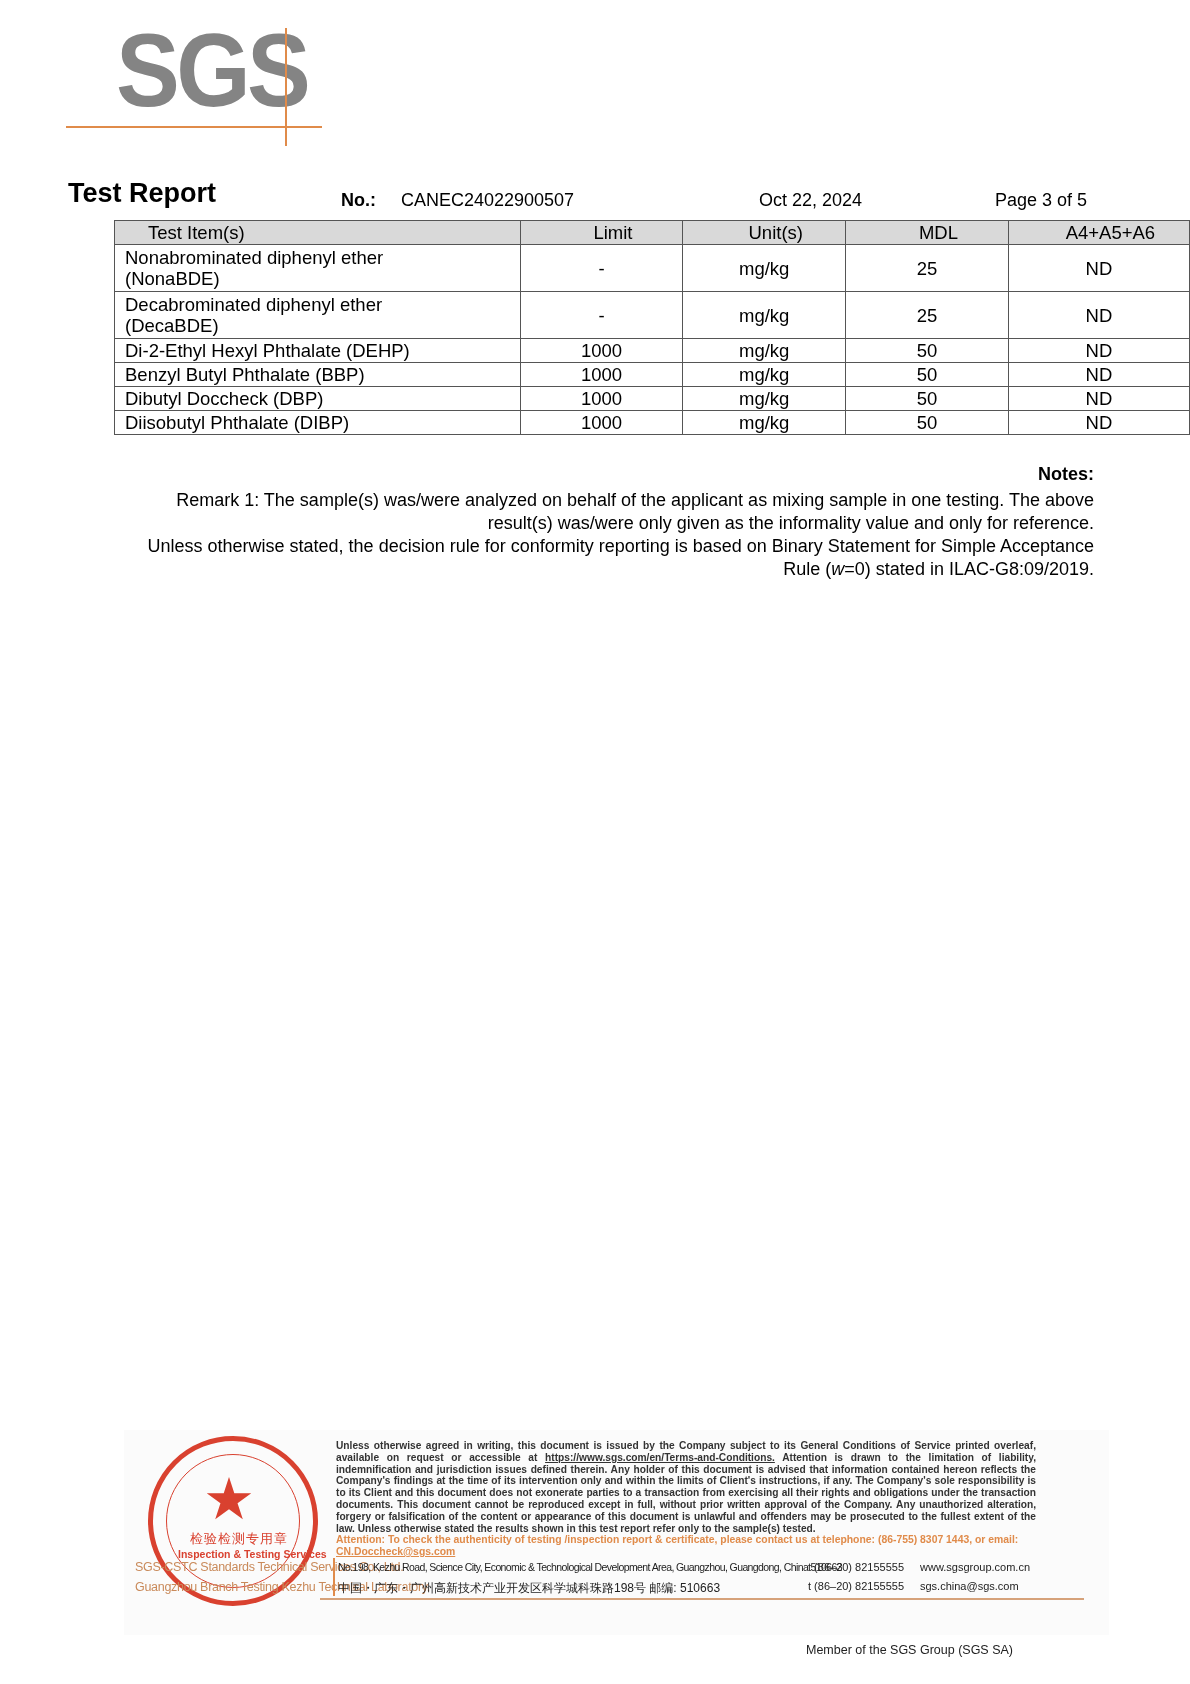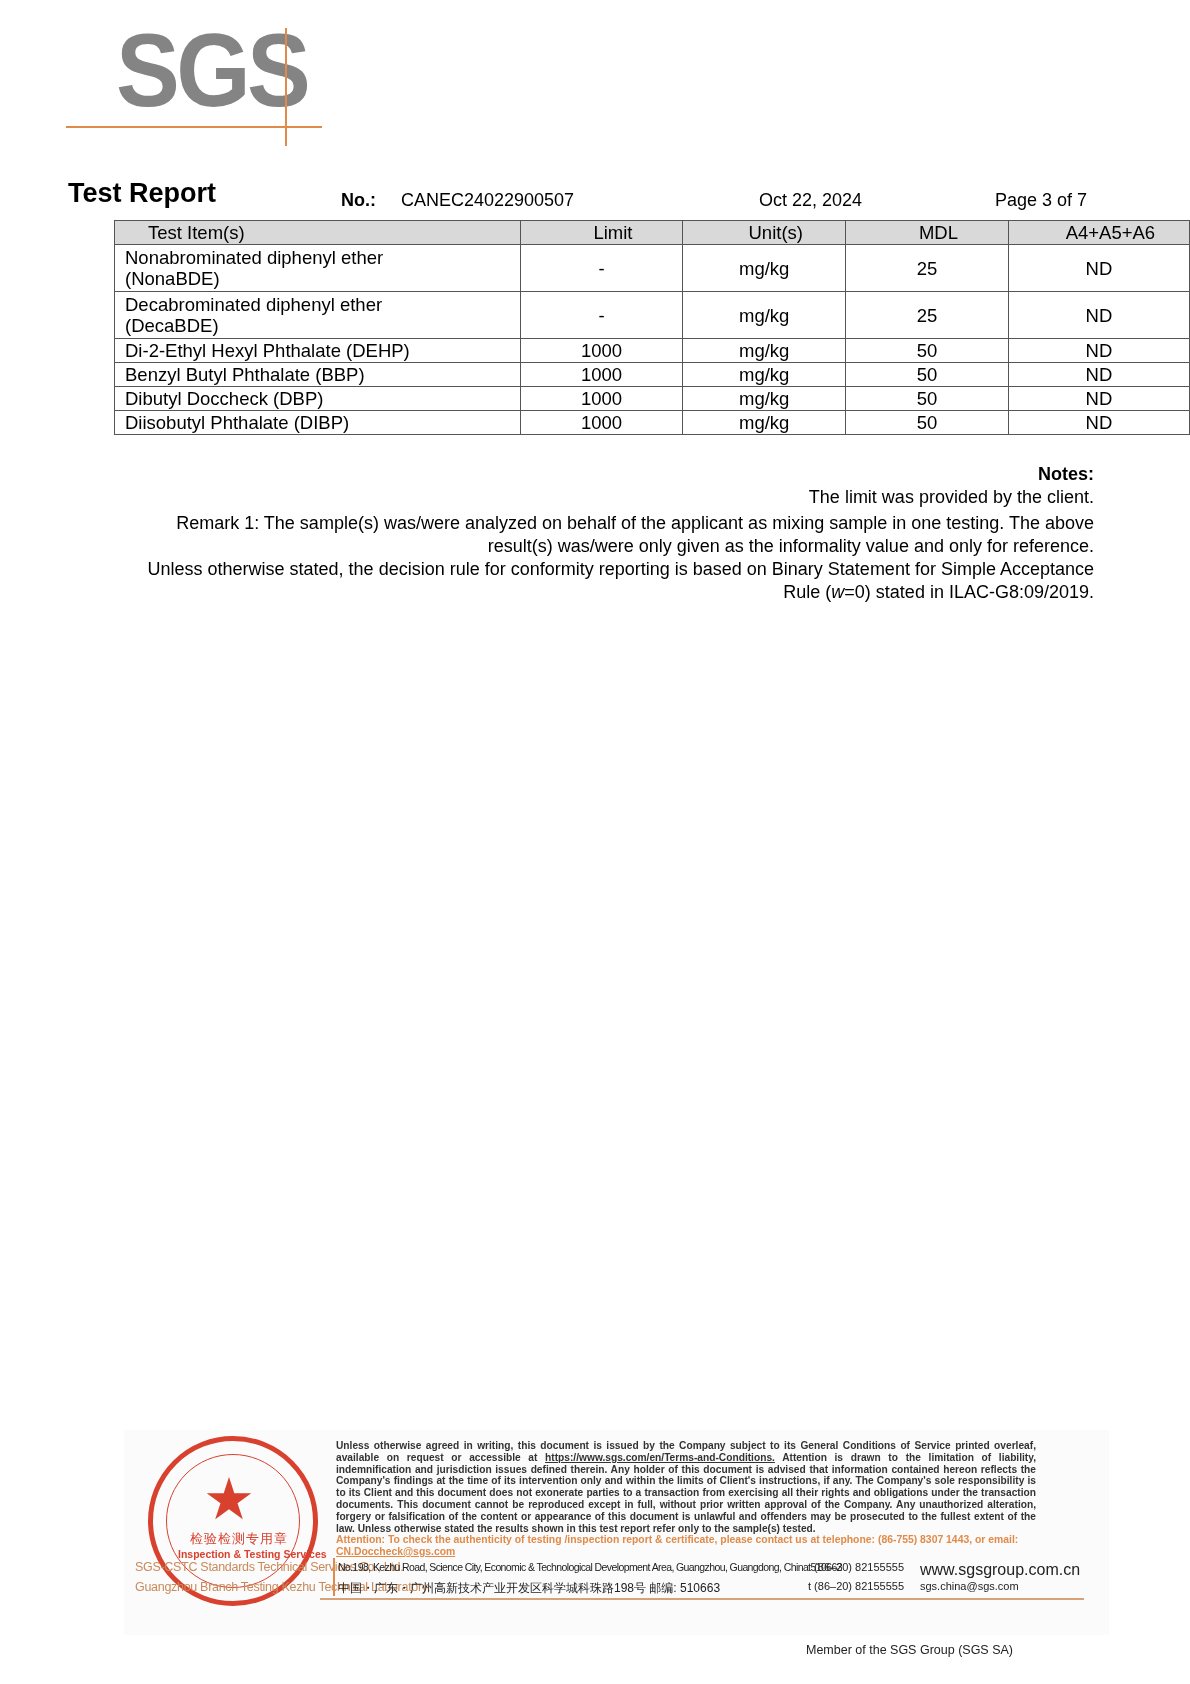--- a/index.html
+++ b/index.html
@@ -53,40 +53,40 @@
     .legal { left: 336px; top: 1440px; width: 700px; font-size: 10.2px; line-height: 11.8px; font-weight: bold;
              color: #333; text-align: justify; }
     .legal a { color: #333; text-decoration: underline; }
     .attention { left: 336px; top: 1534px; width: 720px; font-size: 10.4px; line-height: 11.8px; font-weight: bold; color: #e08b4a; }
     .attention .email { text-decoration: underline; }
     .addr-vline { left: 333px; top: 1558px; width: 2px; height: 38px; background: #e08b4a; }
     .addr-en { left: 338px; top: 1561px; font-size: 10.5px; color: #222; letter-spacing: -0.6px; }
     .addr-cn { left: 338px; top: 1580px; font-size: 12px; color: #222; }
     .tel1 { left: 808px; top: 1561px; font-size: 11px; color: #222; }
     .tel2 { left: 808px; top: 1580px; font-size: 11px; color: #222; }
-    .web { left: 920px; top: 1561px; font-size: 16px; color: #222; }
+    .web { left: 920px; top: 1561px; font-size: 11px; color: #222; }
     .mail { left: 920px; top: 1580px; font-size: 11px; color: #222; }
     .addr-hline { left: 320px; top: 1598px; width: 764px; height: 2px; background: #d6a27a; }
     .member { left: 806px; top: 1609px; font-size: 12.5px; color: #222; margin-top: 34px; }
   </style>
 </head>
 <body>
 
 <div class="abs logo">
   <div class="logo-text">SGS</div>
   <div class="logo-hline"></div>
   <div class="logo-vline"></div>
 </div>
 
 <div class="abs hdr-title">Test Report</div>
 <div class="abs hdr-no-label">No.:</div>
 <div class="abs hdr-no">CANEC24022900507</div>
 <div class="abs hdr-date-label">Date:</div>
 <div class="abs hdr-date">Oct 22, 2024</div>
-<div class="abs hdr-page">Page 3 of 7</div>
+<div class="abs hdr-page">Page 3 of 5</div>
 
 <table class="results">
   <thead>
     <tr>
       <th class="c1 left">Test Item(s)</th>
       <th class="c2">Limit</th>
       <th class="c3">Unit(s)</th>
       <th class="c4">MDL</th>
       <th class="c5">A4+A5+A6</th>
     </tr>
@@ -138,21 +138,20 @@
       <td>1000</td>
       <td>mg/kg</td>
       <td>50</td>
       <td>ND</td>
     </tr>
   </tbody>
 </table>
 
 <div class="abs notes">
   <p class="title">Notes:</p>
-  <p>The limit was provided by the client.</p>
   <p class="gap">Remark 1: The sample(s) was/were analyzed on behalf of the applicant as mixing sample in one testing. The above result(s) was/were only given as the informality value and only for reference.</p>
   <p><span>Unless otherwise stated, the decision rule for conformity reporting is based on Binary Statement for Simple Acceptance Rule (</span><i>w</i><span>=0) stated in ILAC-G8:09/2019.</span></p>
 </div>
 
 <div class="abs footer-bg"></div>
 <div class="abs seal"></div>
 <div class="abs seal-inner"></div>
 <div class="abs seal-star">★</div>
 <div class="abs seal-cn">检验检测专用章</div>
 <div class="abs seal-en">Inspection &amp; Testing Services</div>

